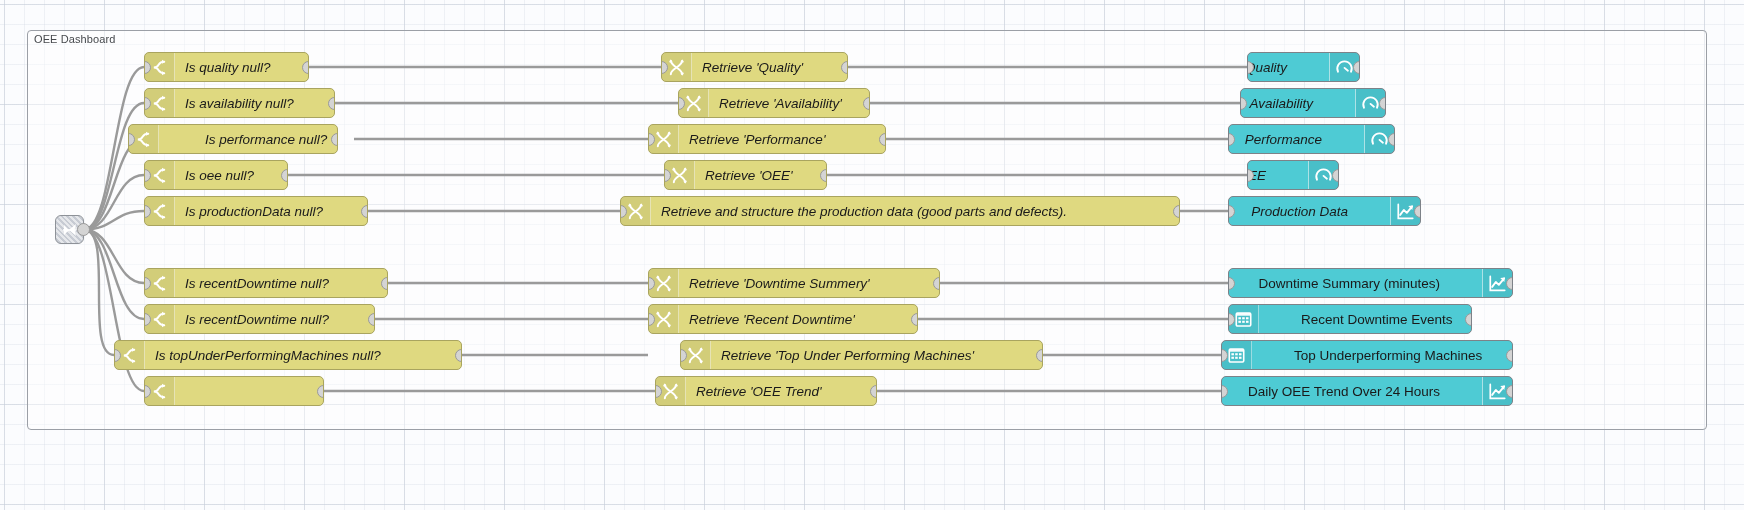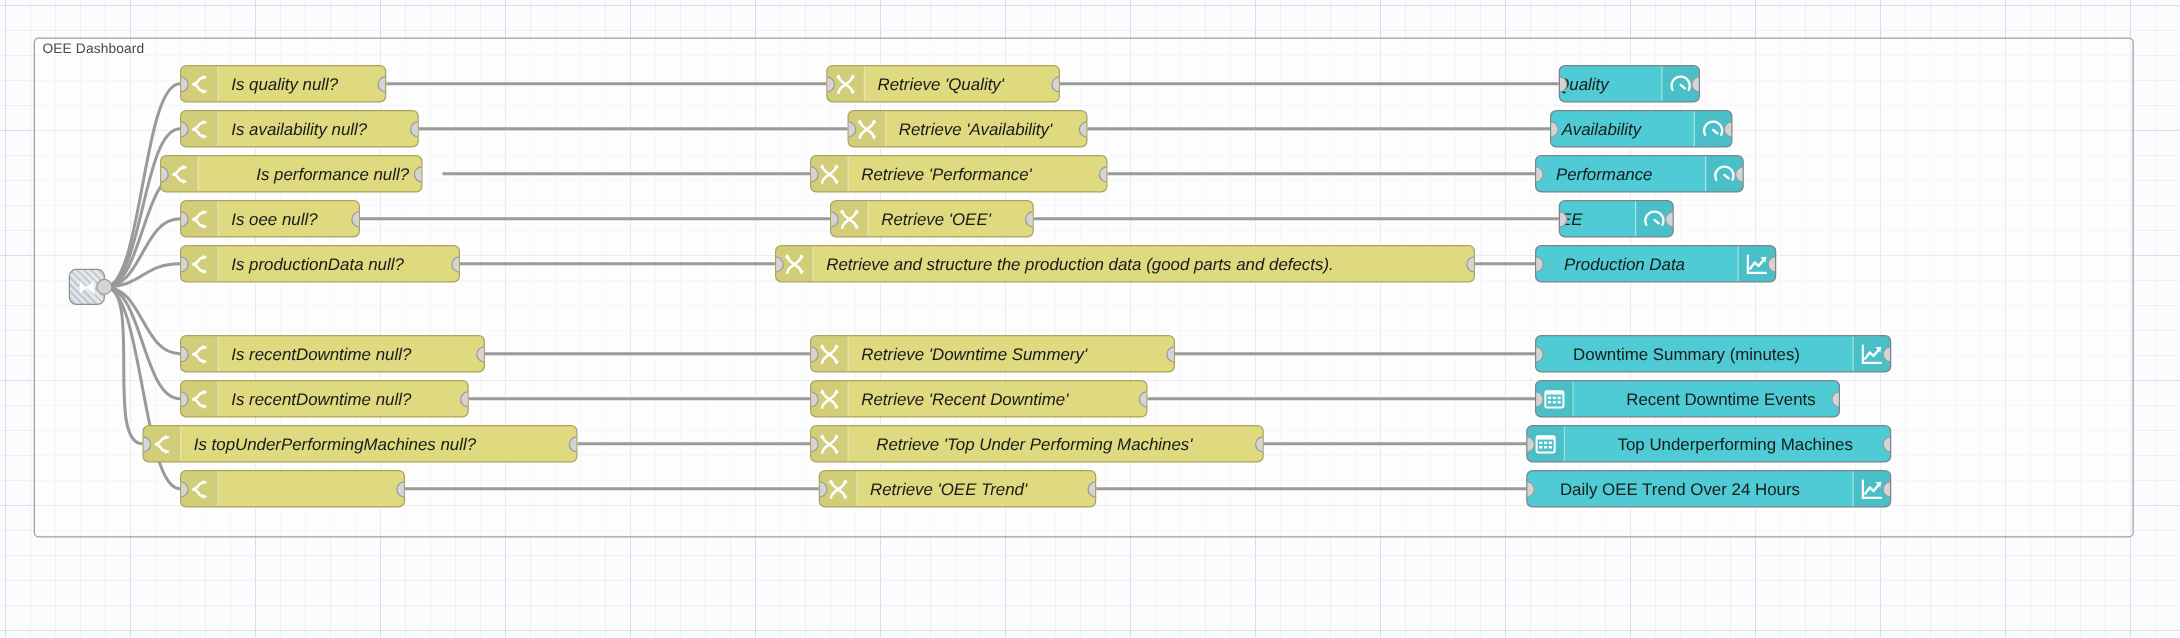--- a/index.html
+++ b/index.html
@@ -428,21 +428,21 @@
           <svg width="19" height="19" viewBox="0 0 20 20">
             <path d="M15 4 C7 4 11 10 4 10 C11 10 7 16 15 16" fill="none" stroke="#fff" stroke-width="2.1" stroke-linecap="round"></path>
             <path d="M12.6 1.9 L15.8 4 L12.6 6.1 Z" fill="#fff"></path>
             <path d="M12.6 13.9 L15.8 16 L12.6 18.1 Z" fill="#fff"></path>
           </svg>
         </div>
         <div class="node-label lbl-italic lbl-left">Is topUnderPerformingMachines null?</div>
         <div class="port port-in"></div>
         <div class="port port-out"></div>
       </div>
-      <div class="node node-yellow" style="left: 648px; top: 340px; width: 363px; gap: 12px;">
+      <div class="node node-yellow" style="left: 680px; top: 340px; width: 363px;">
         <div class="node-icon-box left">
           <svg width="19" height="19" viewBox="0 0 20 20">
             <path d="M4 3 C4 9 16 11 16 17" fill="none" stroke="#fff" stroke-width="2.1" stroke-linecap="round"></path>
             <path d="M16 3 C16 9 4 11 4 17" fill="none" stroke="#fff" stroke-width="2.1" stroke-linecap="round"></path>
             <path d="M1.9 4.6 L4 1.6 L6.1 4.6 Z" fill="#fff"></path>
             <path d="M13.9 4.6 L16 1.6 L18.1 4.6 Z" fill="#fff"></path>
             <path d="M13.9 15.4 L16 18.4 L18.1 15.4 Z" fill="#fff"></path>
           </svg>
         </div>
         <div class="node-label lbl-italic lbl-left">Retrieve 'Top Under Performing Machines'</div>

